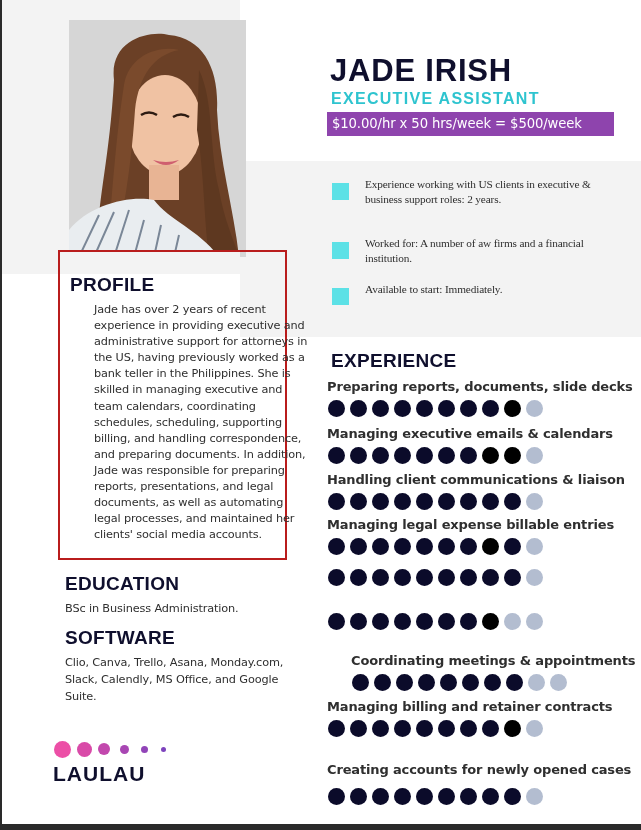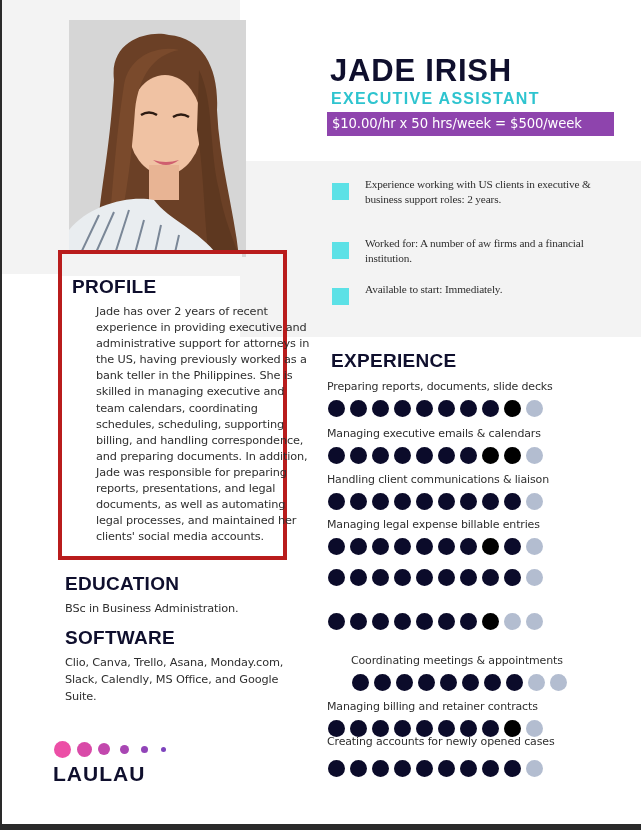--- a/index.html
+++ b/index.html
@@ -8,21 +8,21 @@
 
     .left-edge { position: absolute; left: 0; top: 0; width: 2px; height: 830px; background: #2a2a2a; }
     .bottom-edge { position: absolute; left: 0; top: 824px; width: 641px; height: 6px; background: #2a2a2a; }
 
     .panel-topleft { position: absolute; left: 2px; top: 0; width: 238px; height: 274px; background: #f3f3f3; }
     .panel-right { position: absolute; left: 240px; top: 161px; width: 401px; height: 176px; background: #f3f3f3; }
 
     .photo { position: absolute; left: 69px; top: 20px; width: 177px; height: 237px; background: #d6d6d6; overflow: hidden; }
     .photo svg { width: 100%; height: 100%; display: block; }
 
-    .profile-box { position: absolute; left: 58px; top: 250px; width: 229px; height: 310px; border: 4px solid #b91c1c; background: transparent; }
+    .profile-box { position: absolute; left: 58px; top: 250px; width: 229px; height: 310px; border: 2px solid #b91c1c; background: transparent; }
     .profile-box .bg { position: absolute; left: 0; top: 0; width: 180px; height: 22px; background: #f3f3f3; }
     .profile-title { position: absolute; left: 10px; top: 22px; font-family: "Liberation Sans", sans-serif; font-weight: 900; font-size: 19px; letter-spacing: 0.3px; color: #0f0f2d; }
     .profile-text { position: absolute; left: 9px; top: 50px; width: 216px; font-size: 11.3px; line-height: 16.1px; color: #2f2f2f; font-family: "DejaVu Sans", sans-serif; letter-spacing: -0.15px; margin-left: 25px; }
 
     .section-title { position: absolute; font-family: "Liberation Sans", sans-serif; font-weight: 900; font-size: 19px; color: #0f0f2d; letter-spacing: 0.3px; }
     .section-text { position: absolute; font-size: 11.3px; line-height: 17px; color: #2f2f2f; letter-spacing: -0.15px; }
 
     .logo-dots { position: absolute; left: 54px; top: 740px; height: 18px; display: flex; align-items: center; gap: 6px; }
     .logo-dots span { display: block; border-radius: 50%; }
     .logo-text { position: absolute; left: 53px; top: 762px; font-family: "Liberation Sans", sans-serif; font-weight: 900; font-size: 21px; letter-spacing: 1px; color: #0f0f2d; }
@@ -31,21 +31,21 @@
     .role { position: absolute; left: 331px; top: 90px; font-family: "Liberation Sans", sans-serif; font-weight: 700; font-size: 16px; color: #2ec4cf; letter-spacing: 1.3px; }
     .rate { position: absolute; left: 327px; top: 112px; height: 24px; width: 287px; background: #8e44ad; color: #ffffff; font-size: 13.2px; line-height: 24px; padding-left: 5px; letter-spacing: -0.1px; }
 
     .facts { position: absolute; left: 332px; top: 177px; width: 300px; }
     .fact { position: absolute; left: 0; width: 300px; }
     .fact .sq { position: absolute; left: 0; width: 17px; height: 17px; background: #5ce1e6; }
     .fact .txt { position: absolute; left: 33px; top: 0; width: 265px; font-size: 11.3px; line-height: 15px; color: #2f2f2f; letter-spacing: -0.15px; font-family: Liberation Serif, serif; }
 
     .exp-title { position: absolute; left: 331px; top: 350px; font-family: "Liberation Sans", sans-serif; font-weight: 900; font-size: 19px; color: #0f0f2d; letter-spacing: 0.3px; }
     .skill { position: absolute; left: 327px; width: 300px; }
-    .skill .label { font-size: 11px; color: #2f2f2f; line-height: 14px; letter-spacing: -0.15px; white-space: nowrap; }
+    .skill .label { font-size: 13px; color: #2f2f2f; line-height: 14px; letter-spacing: -0.15px; white-space: nowrap; font-weight: bold; }
     .skill .dots { display: flex; gap: 5px; margin-top: 6px; margin-left: 1px; }
     .dot { width: 17px; height: 17px; border-radius: 50%; background: #b3bdd0; }
     .dot.on { background: #0b0b2a; }
     .dot.on.black { background: #000000; }
   </style>
 </head>
 <body>
 
 <div class="left-edge"></div>
 
@@ -230,21 +230,21 @@
         <span class="dot on"></span>
         <span class="dot on"></span>
         <span class="dot on"></span>
         <span class="dot on"></span>
         <span class="dot on"></span>
         <span class="dot on"></span>
         <span class="dot on black"></span>
         <span class="dot"></span>
       </div>
     </div>
-    <div class="skill" style="top: 735px;">
+    <div class="skill" style="top: 763px;">
       <div class="label">Creating accounts for newly opened cases</div>
       <div class="dots" style="margin-top: 11px;">
         <span class="dot on"></span>
         <span class="dot on"></span>
         <span class="dot on"></span>
         <span class="dot on"></span>
         <span class="dot on"></span>
         <span class="dot on"></span>
         <span class="dot on"></span>
         <span class="dot on"></span>

